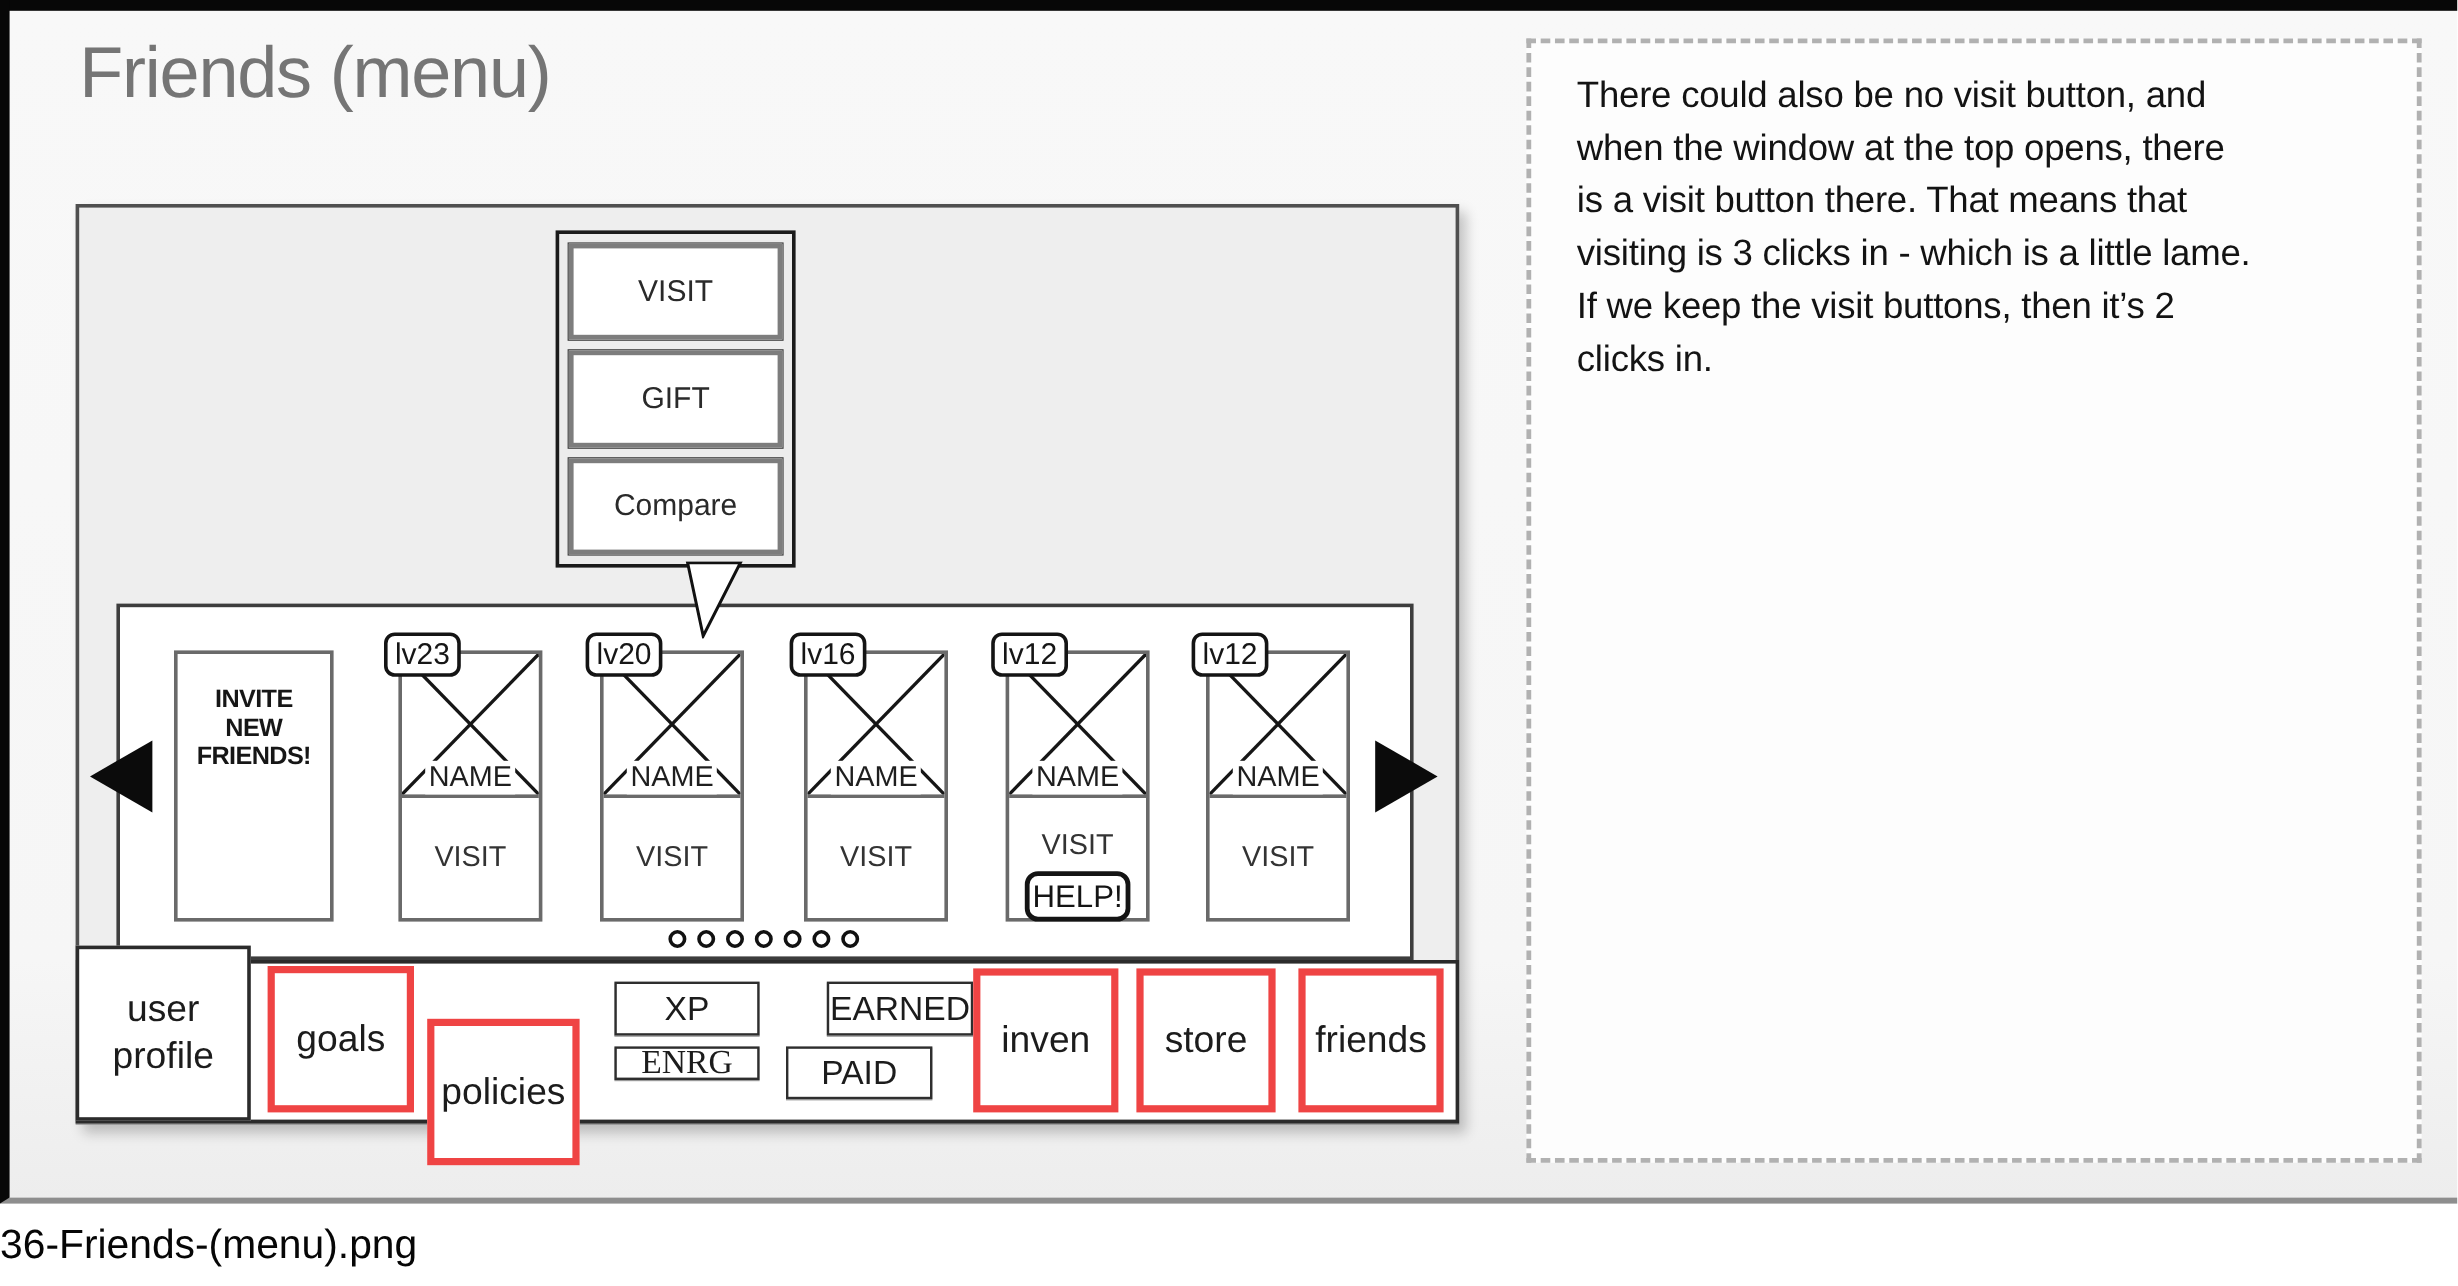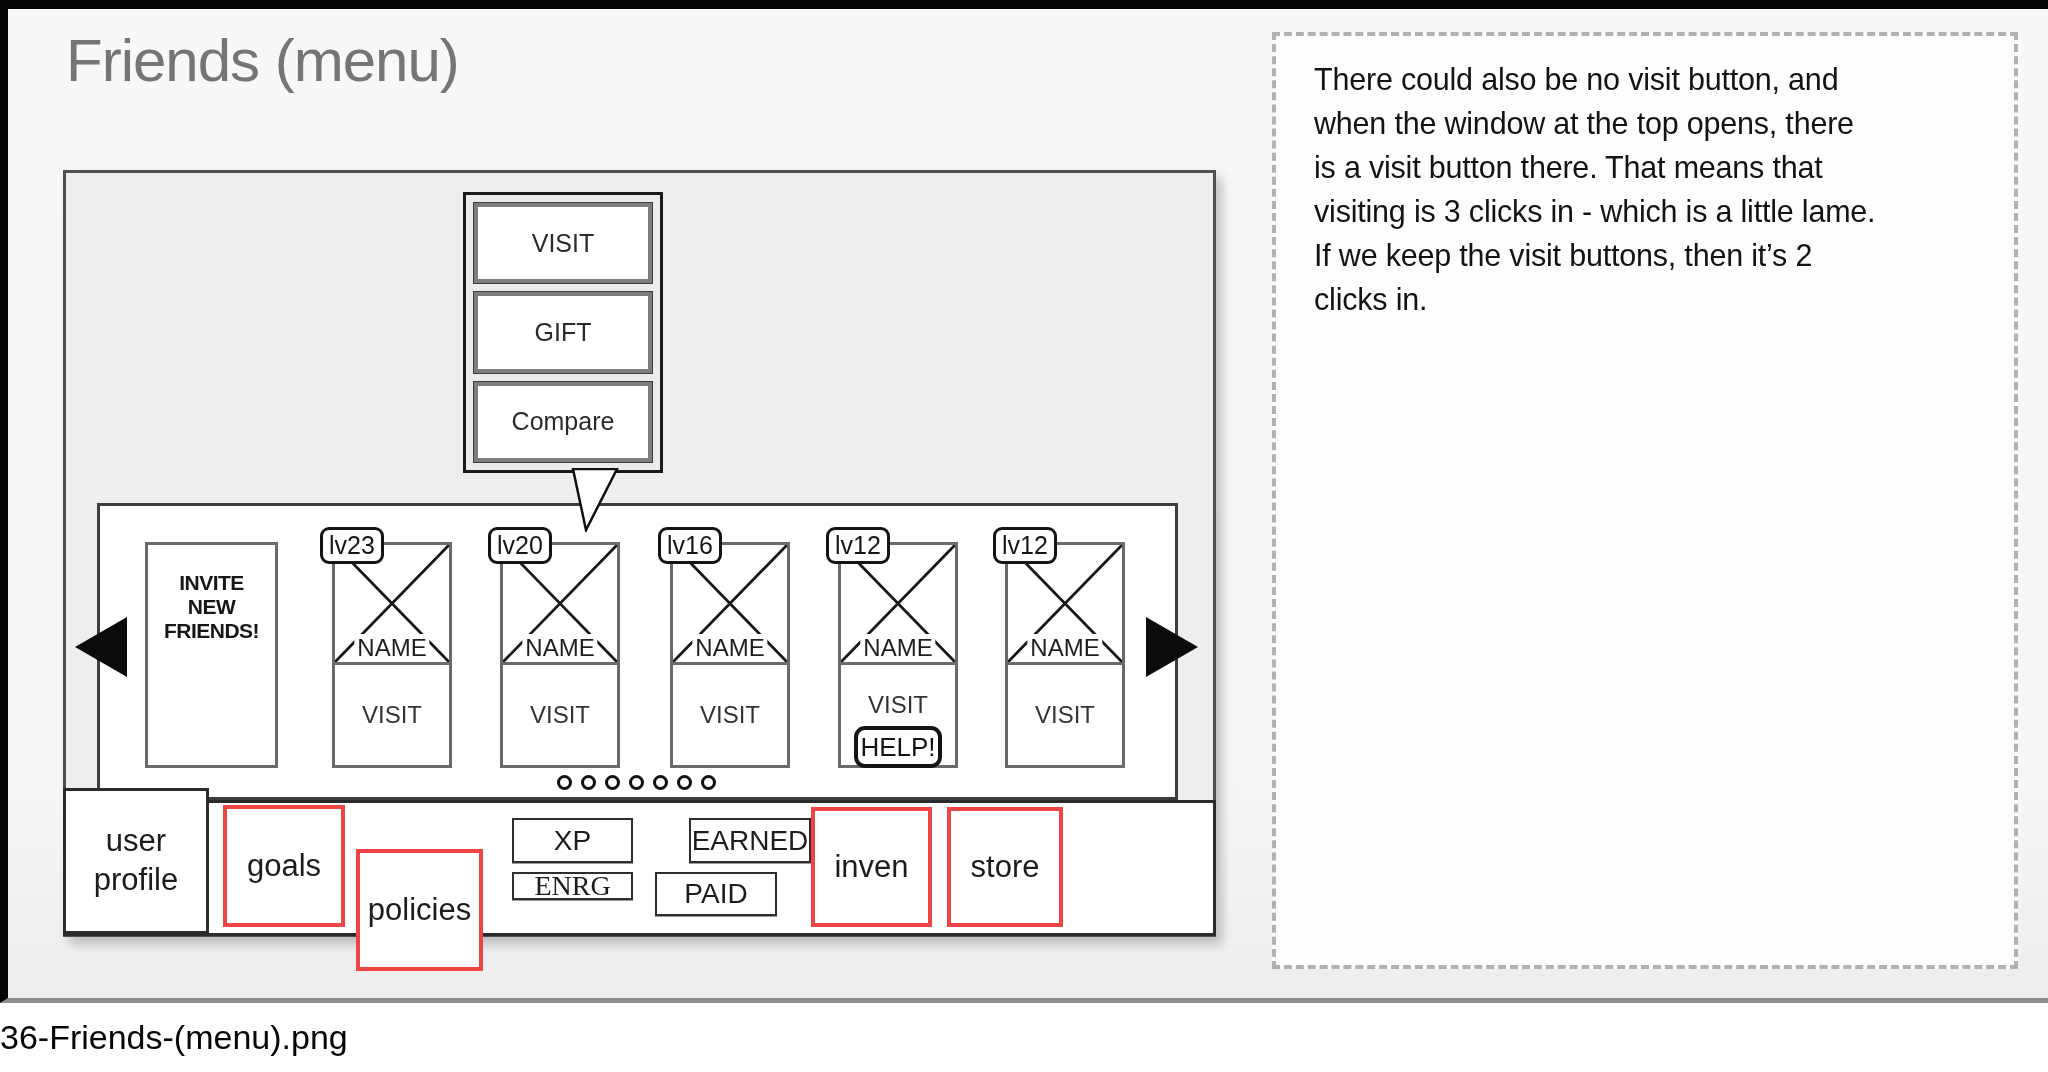--- a/index.html
+++ b/index.html
@@ -90,21 +90,21 @@
   }
   .bar-box {
     position:absolute; box-sizing:border-box; background:#ffffff;
     display:flex; align-items:center; justify-content:center; color:#1c1c1c; z-index:3;
   }
   .user-profile {
     left:63px; top:788px; width:146px; height:146px; border:3px solid #2b2b2b;
     font-size:31px; text-align:center; line-height:1.25;
   }
   .user-profile .inner { width:95px; }
-  .sq { border:4px solid #ef4444; font-size:31px; }
+  .sq { border:6px solid #ef4444; font-size:31px; }
   .goals    { left:223px; top:805px; width:122px; height:122px; }
   .policies { left:356px; top:805px; width:127px; height:122px;margin-top:44px; }
   .inven    { left:811px; top:807px; width:121px; height:120px; }
   .store    { left:947px; top:807px; width:116px; height:120px; }
   .friends  { left:1082px; top:807px; width:121px; height:120px; }
   .stat { border:2px solid #2e2e2e; font-size:28px; box-shadow:0 1px 0 #999; }
   .xp     { left:512px; top:818px; width:121px; height:45px; }
   .enrg   { left:512px; top:872px; width:121px; height:28px;font-family:Liberation Serif, serif; }
   .earned { left:689px; top:818px; width:122px; height:45px; }
   .paid   { left:655px; top:872px; width:122px; height:44px; }
@@ -225,20 +225,21 @@
     <div class="inner">user profile</div>
   </div>
   <div class="bar-box sq goals">goals</div>
   <div class="bar-box sq policies">policies</div>
   <div class="bar-box stat xp">XP</div>
   <div class="bar-box stat enrg">ENRG</div>
   <div class="bar-box stat earned">EARNED</div>
   <div class="bar-box stat paid">PAID</div>
   <div class="bar-box sq inven">inven</div>
   <div class="bar-box sq store">store</div>
+  <div class="bar-box sq friends">friends</div>
 
   <div class="annotation-box">
     <div class="annotation-text">There could also be no visit button, and
 when the window at the top opens, there
 is a visit button there.  That means that
 visiting is 3 clicks in - which is a little lame.
 If we keep the visit buttons, then it’s 2
 clicks in.</div>
   </div>
 

